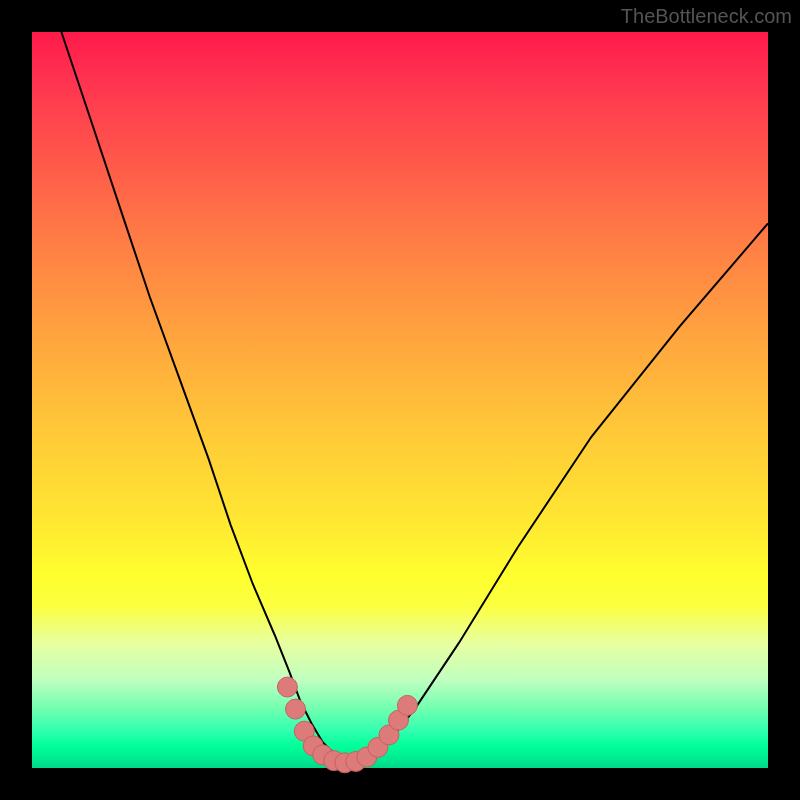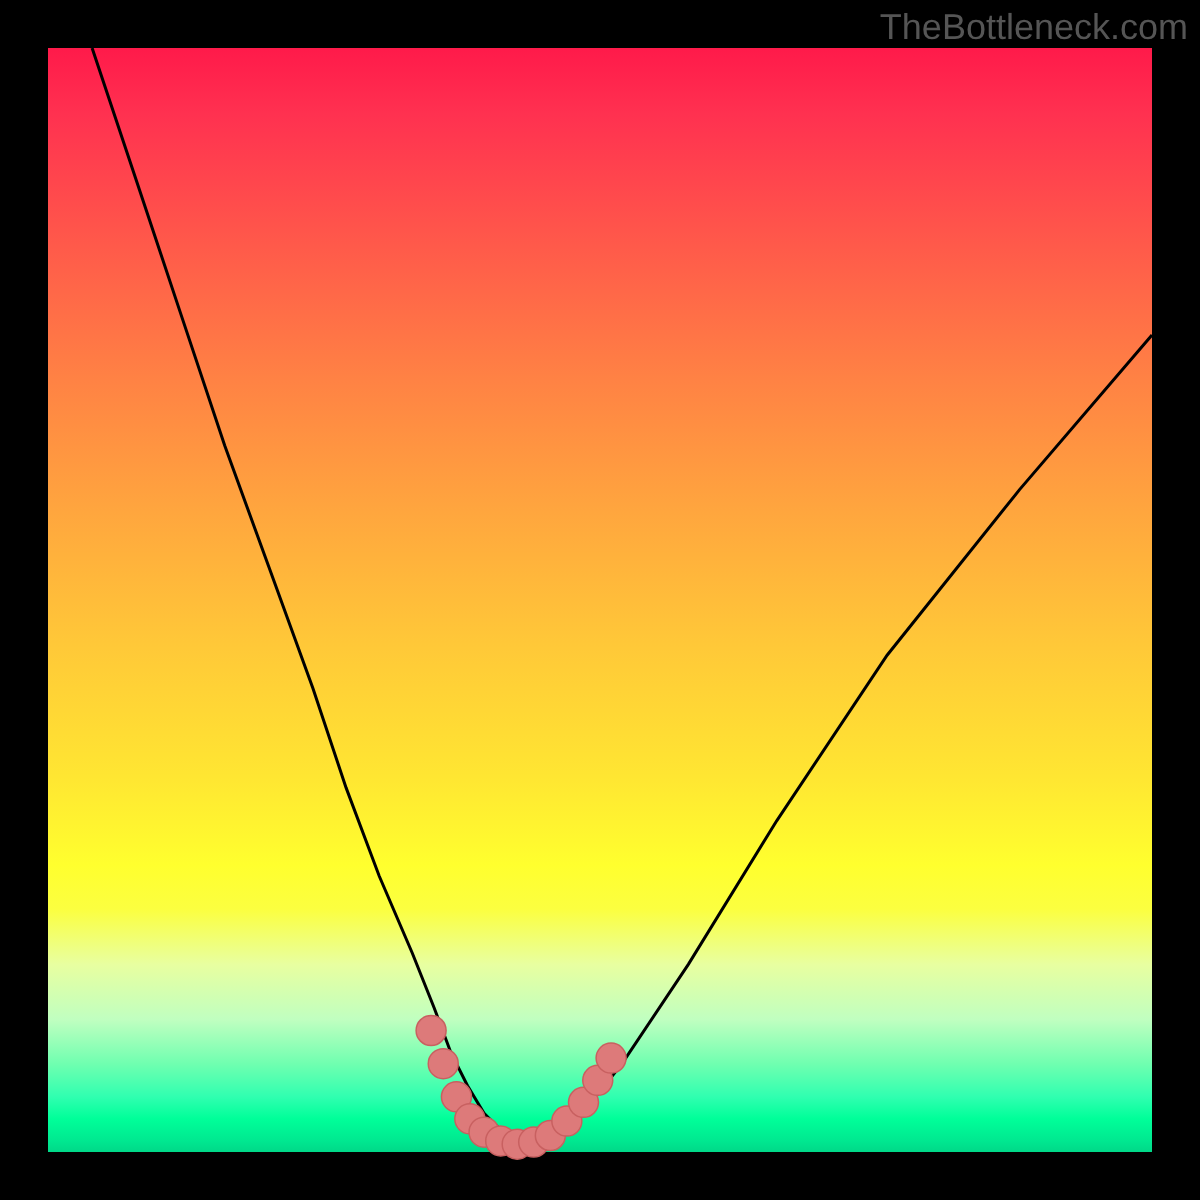--- a/index.html
+++ b/index.html
@@ -33,21 +33,21 @@
       #30ffb0 95%,
       #00ff99 97%,
       #00e890 99%,
       #00d888 100%);
   }
   .watermark {
     position: absolute;
     top: 5px;
     right: 8px;
     color: #555;
-    font-size: 24px;
+    font-size: 20px;
     font-weight: 500;
     z-index: 10;
   }
   svg.curve {
     position: absolute;
     left: 0;
     top: 0;
     width: 736px;
     height: 736px;
     overflow: visible;

